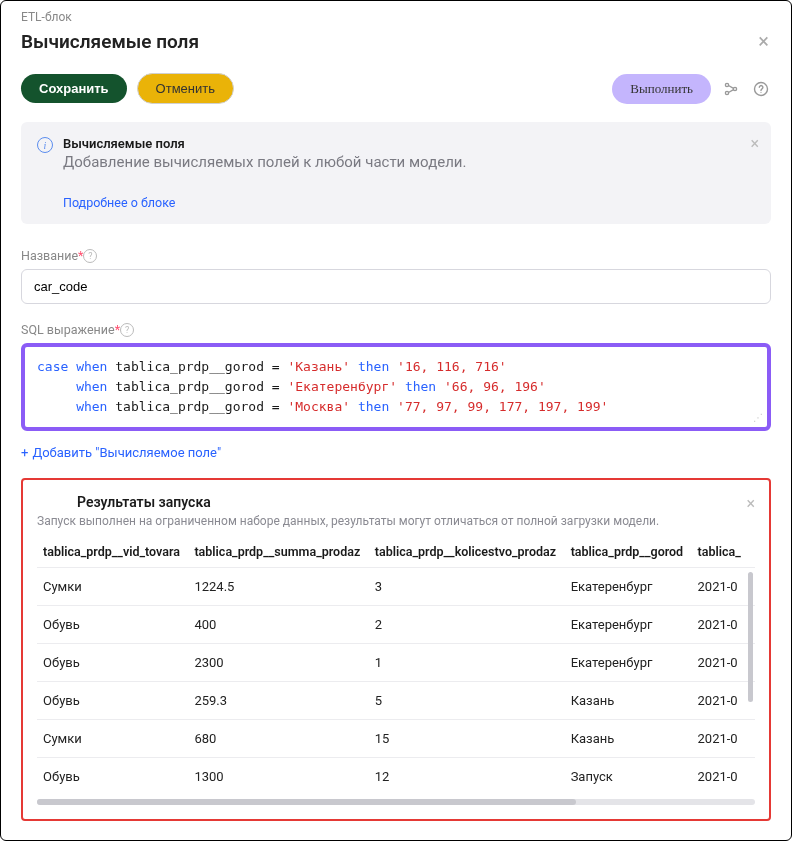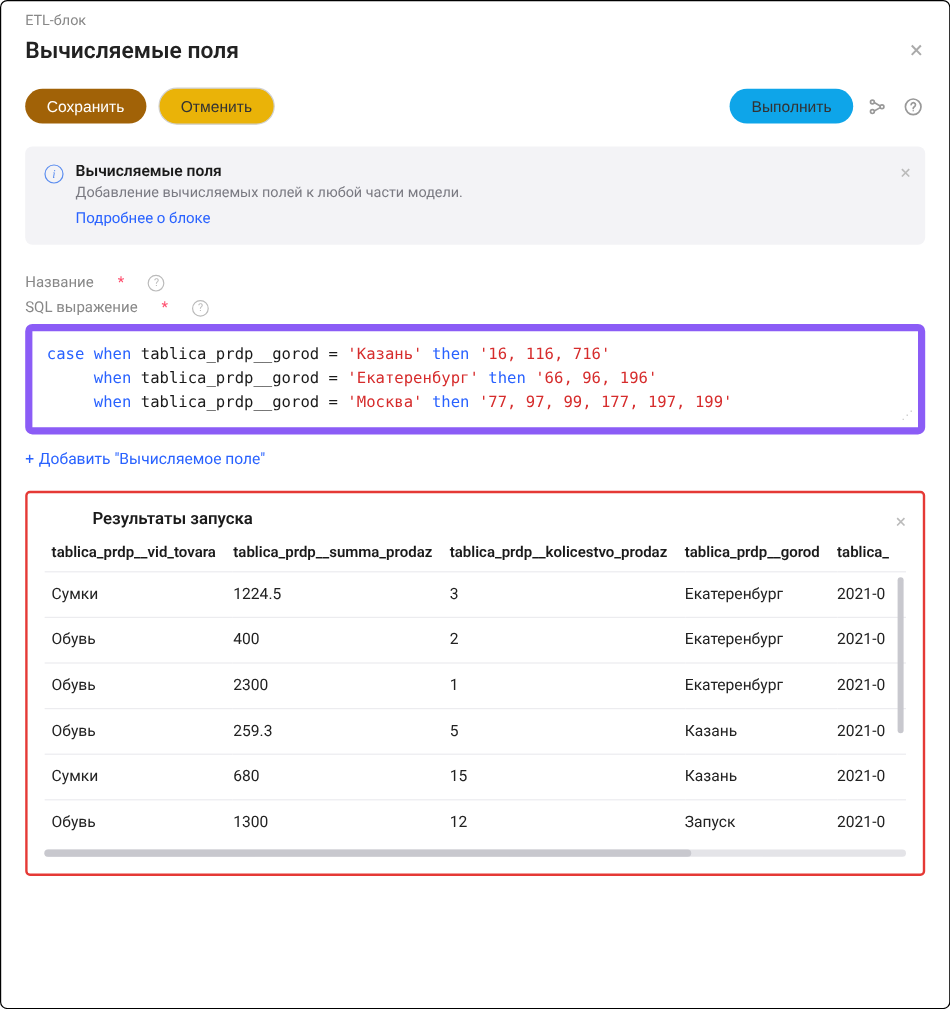--- a/index.html
+++ b/index.html
@@ -48,34 +48,35 @@
     margin-bottom: 18px;
   }
   .btn {
     border-radius: 18px;
     padding: 7px 18px;
     font-size: 13px;
     cursor: pointer;
     border: none;
   }
   .btn-primary {
-    background: #a16207;
+    background: #14532d;
     color: #fff;
-    font-weight: 400;
+    font-weight: 700;
   }
   .btn-secondary {
     background: #eab308;
     color: #333;
     border: 1px solid #d0d0d0;
   }
   .spacer { flex: 1; }
   .btn-ghost {
-    background: #0ea5e9;
+    background: #c4b5fd;
     color: #333;
     border: none;
+    font-family: Liberation Serif, serif;
   }
   .icon-btn {
     width: 20px;
     height: 20px;
     color: #999;
     cursor: pointer;
     display: flex;
     align-items: center;
     justify-content: center;
   }
@@ -94,50 +95,50 @@
     color: #5b8def;
     font-size: 10px;
     display: flex; align-items: center; justify-content: center;
     flex-shrink: 0;
     margin-top: 1px;
     font-style: italic;
     font-family: serif;
   }
   .info-content { flex: 1; }
   .info-title { font-weight: 600; font-size: 13px; margin-bottom: 2px; }
-  .info-desc { color: #7a7a82; font-size: 12px; margin-bottom: 8px; }
+  .info-desc { color: #7a7a82; font-size: 15px; margin-bottom: 24px; }
   .info-link { color: #2962ff; font-size: 12.5px; text-decoration: none; cursor: pointer; }
   .info-close { position: absolute; right: 12px; top: 12px; color: #bbb; font-size: 16px; cursor: pointer; }
 
   .field-label {
     font-size: 12.5px;
     color: #888;
     margin-bottom: 6px;
     display: flex;
     align-items: center;
-    gap: 20px;
+    gap: 0;
   }
   .req { color: #ff4d6d; }
   .help-circ {
     width: 14px; height: 14px; border-radius: 50%;
     border: 1px solid #bbb; color: #bbb;
     font-size: 9px; display: inline-flex;
     align-items: center; justify-content: center;
   }
   .text-input {
     width: 100%;
     border: 1px solid #d7d7de;
     border-radius: 6px;
     padding: 9px 12px;
     font-size: 13px;
     margin-bottom: 18px;
   }
   .code-box {
     width: 100%;
-    border: 6px solid #8b5cf6;
+    border: 4px solid #8b5cf6;
     border-radius: 6px;
     padding: 10px 12px;
     font-family: "SFMono-Regular", Consolas, monospace;
     font-size: 13px;
     line-height: 1.55;
     margin-bottom: 14px;
     white-space: pre;
     position: relative;
   }
   .kw { color: #2962ff; }
@@ -268,38 +269,40 @@
       <a class="info-link">Подробнее о блоке</a>
     </div>
     <div class="info-close">×</div>
   </div>
 
   <div class="field-label">
     <span>Название</span>
     <span class="req">*</span>
     <span class="help-circ">?</span>
   </div>
+  <input class="text-input" value="car_code" style="">
 
   <div class="field-label">
     <span>SQL выражение</span>
     <span class="req">*</span>
     <span class="help-circ">?</span>
   </div>
   <div class="code-box" id="code-box"><span class="kw">case</span> <span class="kw">when</span> tablica_prdp__gorod = <span class="str">'Казань'</span> <span class="kw">then</span> <span class="str">'16, 116, 716'</span>
      <span class="kw">when</span> tablica_prdp__gorod = <span class="str">'Екатеренбург'</span> <span class="kw">then</span> <span class="str">'66, 96, 196'</span>
      <span class="kw">when</span> tablica_prdp__gorod = <span class="str">'Москва'</span> <span class="kw">then</span> <span class="str">'77, 97, 99, 177, 197, 199'</span><span class="resize-handle">⋰</span></div>
 
   <div class="add-link">
     <span>+</span>
     <span>Добавить "Вычисляемое поле"</span>
   </div>
 
   <div class="results-wrap">
     <div class="results-close">×</div>
     <div class="results-title">Результаты запуска</div>
+    <div class="results-note">Запуск выполнен на ограниченном наборе данных, результаты могут отличаться от полной загрузки модели.</div>
     <div class="table-scroll">
       <table>
         <thead>
             <tr id="thead-row">
               <th>tablica_prdp__vid_tovara</th>
               <th>tablica_prdp__summa_prodaz</th>
               <th>tablica_prdp__kolicestvo_prodaz</th>
               <th>tablica_prdp__gorod</th>
               <th>tablica_</th>
             </tr>

